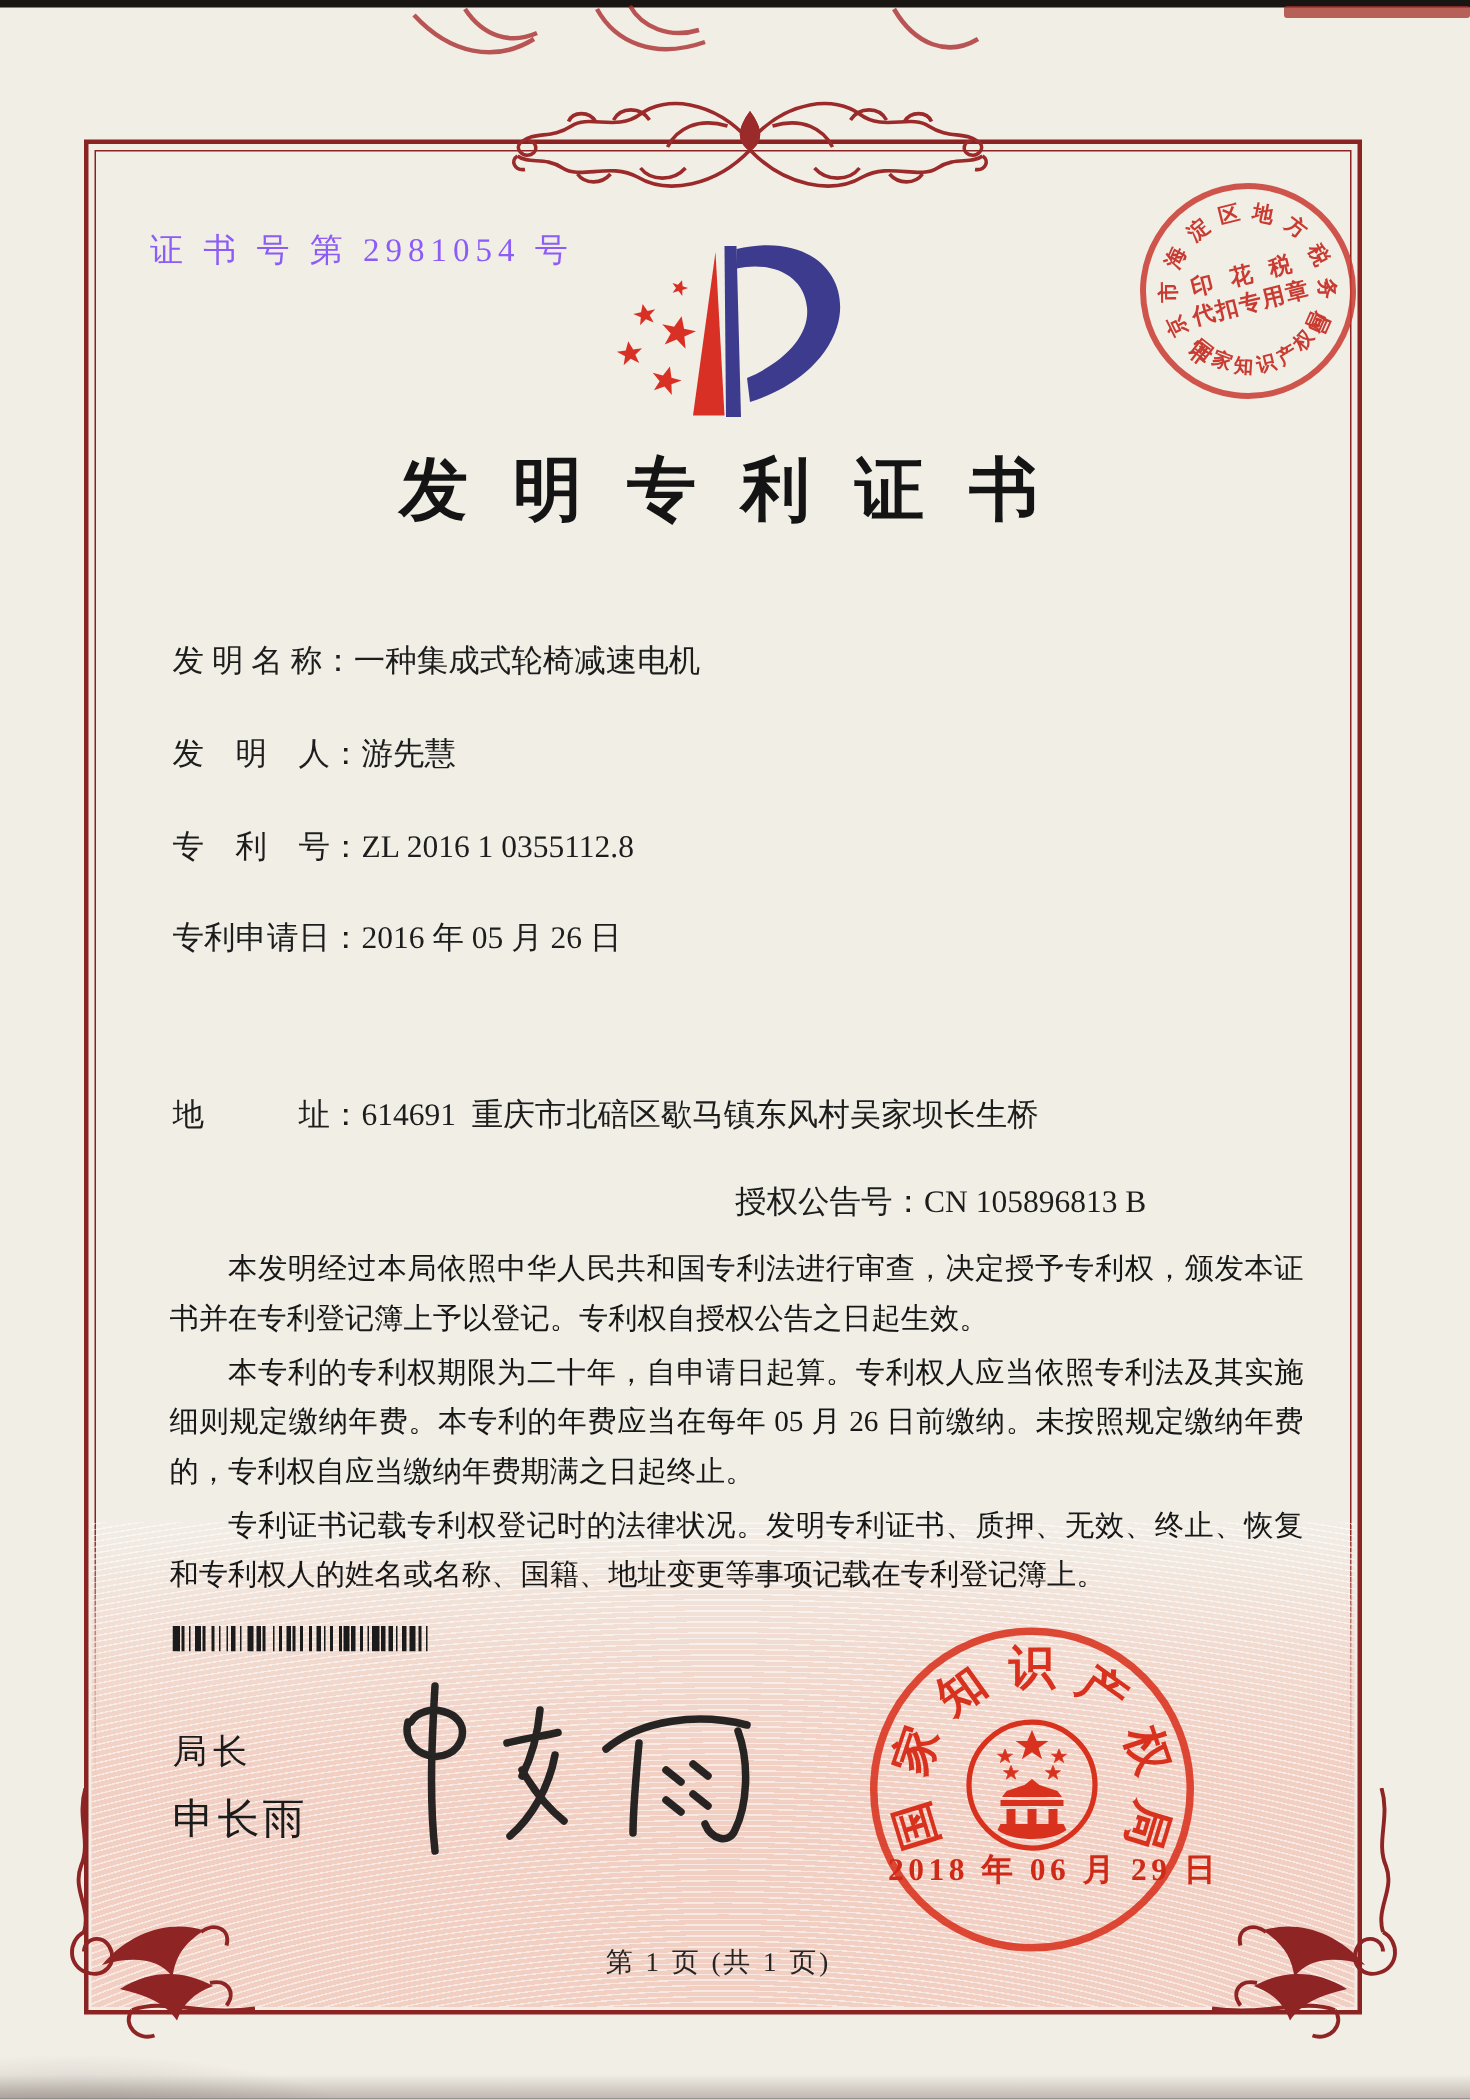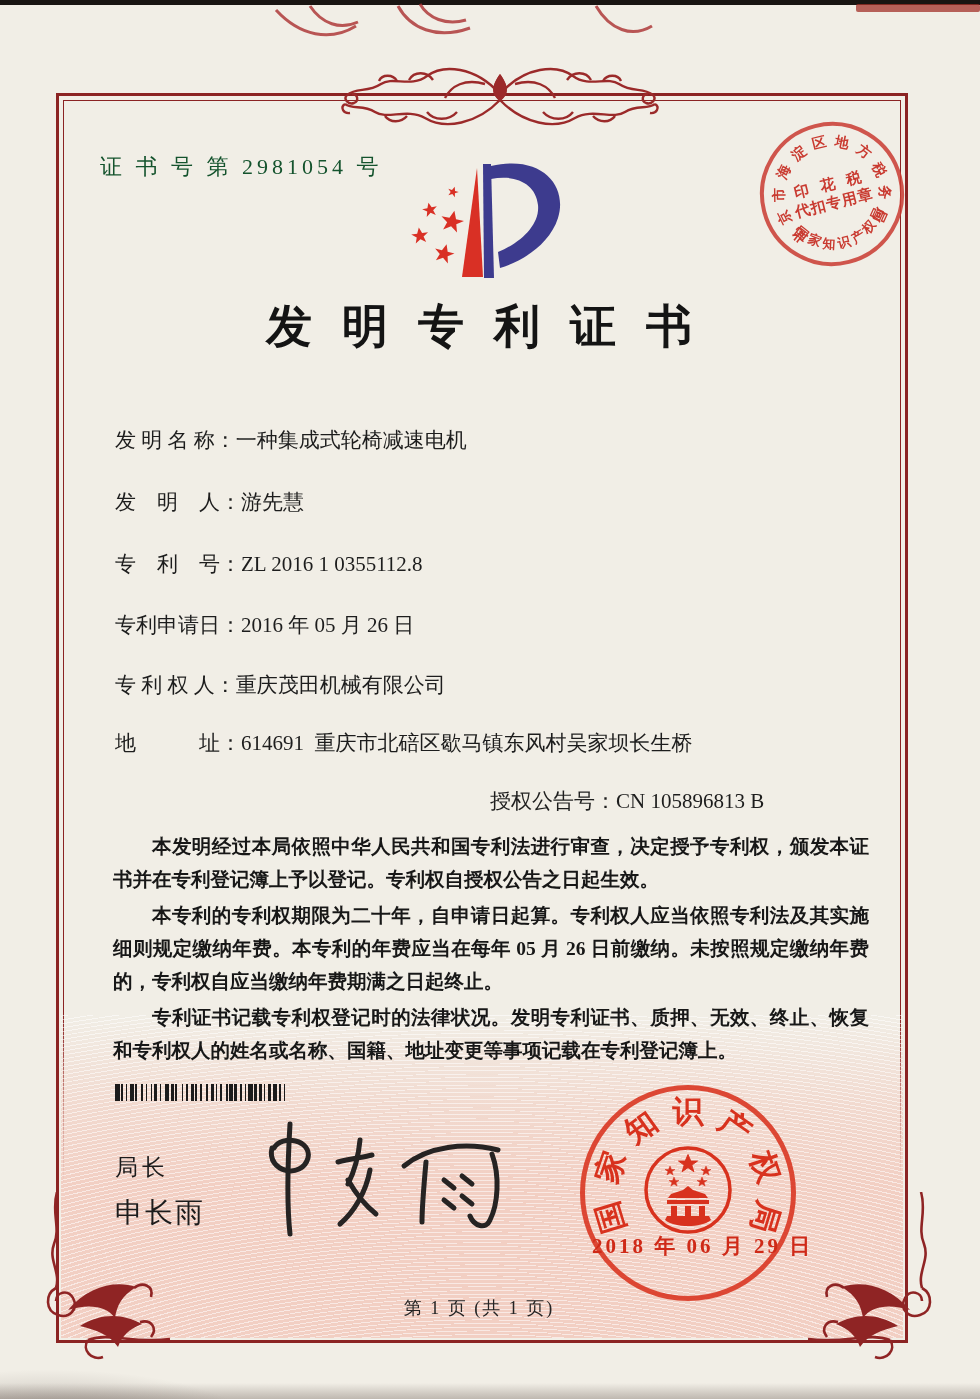--- a/index.html
+++ b/index.html
@@ -22,26 +22,26 @@
   .frame-outer{left:56px;top:93px;width:846px;height:1244px;border:3px solid #8b2323;}
   .frame-inner{left:4px;top:4px;right:4px;bottom:4px;border:1px solid #8b2323;}
   
   .guilloche{
     left:61px;top:1015px;width:842px;height:323px;
     background:
       repeating-radial-gradient(1700px 780px at 50% 165%,
         rgba(255,255,255,.55) 0 2px, rgba(255,255,255,0) 2px 8px),
       linear-gradient(to bottom, rgba(242,207,195,0) 0, rgba(242,207,195,.65) 90px, #f2cfc3 170px);
   }
-  .cert-no{left:100px;top:152px;font-size:22px;letter-spacing:4px;color:#14532d;}
+  .cert-no{left:100px;top:152px;font-size:22px;letter-spacing:4px;color:#8b5cf6;}
   .title{left:56px;top:296px;width:846px;text-align:center;font-size:46px;font-weight:700;
     letter-spacing:30px;text-indent:30px;color:#141414;}
   .field{font-size:21px;line-height:30px;white-space:pre;color:#1d1d1d;text-align:center;}
   .paras{left:113px;top:830px;width:756px;font-size:19.5px;line-height:33px;
-    text-align:justify;color:#171717;font-weight:bold;}
+    text-align:justify;color:#171717;}
   .paras p{margin:0 0 3px 0;text-indent:2em;}
   
   .barcode{left:115px;top:1084px;width:252px;height:17px;display:flex;align-items:stretch;overflow:hidden;}
   .barcode i{display:block;height:100%;}
   .sig-title{left:115px;top:1152px;font-size:23px;letter-spacing:4px;}
   .sig-name{left:115px;top:1194px;font-size:28px;letter-spacing:2px;}
   
   .stamp{border-radius:50%;}
   .tax-stamp{left:760px;top:122px;width:136px;height:136px;border:4px solid rgba(201,58,48,.85);
     transform:rotate(-14deg);color:#c93a30;}
@@ -159,21 +159,20 @@
       <span class="arc-char" style="left: 96.4401px; top: 109.124px; font-size: 13px; transform: translate(-50%, -50%) rotate(325.333deg);">权</span>
       <span class="arc-char" style="left: 107.401px; top: 98.7831px; font-size: 13px; transform: translate(-50%, -50%) rotate(308deg);">局</span>
     </div>
 
   <div class="abs title">发明专利证书</div>
 
   <div class="abs field" style="left:115px;top:425px"><span>发 明 名 称：</span><span>一种集成式轮椅减速电机</span></div>
   <div class="abs field" style="left:115px;top:487px"><span>发　明　人：</span><span>游先慧</span></div>
   <div class="abs field" style="left:115px;top:549px"><span>专　利　号：</span><span>ZL 2016 1 0355112.8</span></div>
   <div class="abs field" style="left:115px;top:610px"><span>专利申请日：</span><span>2016 年 05 月 26 日</span></div>
-  <div class="abs field" style="left:115px;top:670px"><span>专 利 权 人：</span><span>重庆茂田机械有限公司</span></div>
   <div class="abs field" style="left:115px;top:728px"><span>地　　　址：</span><span>614691  重庆市北碚区歇马镇东风村吴家坝长生桥</span></div>
   <div class="abs field" style="left:490px;top:786px"><span>授权公告号：</span><span>CN 105896813 B</span></div>
 
   <div class="abs paras">
     <p>本发明经过本局依照中华人民共和国专利法进行审查，决定授予专利权，颁发本证书并在专利登记簿上予以登记。专利权自授权公告之日起生效。</p>
     <p>本专利的专利权期限为二十年，自申请日起算。专利权人应当依照专利法及其实施细则规定缴纳年费。本专利的年费应当在每年 05 月 26 日前缴纳。未按照规定缴纳年费的，专利权自应当缴纳年费期满之日起终止。</p>
     <p>专利证书记载专利权登记时的法律状况。发明专利证书、质押、无效、终止、恢复和专利权人的姓名或名称、国籍、地址变更等事项记载在专利登记簿上。</p>
   </div>
 
   <div class="abs barcode">

